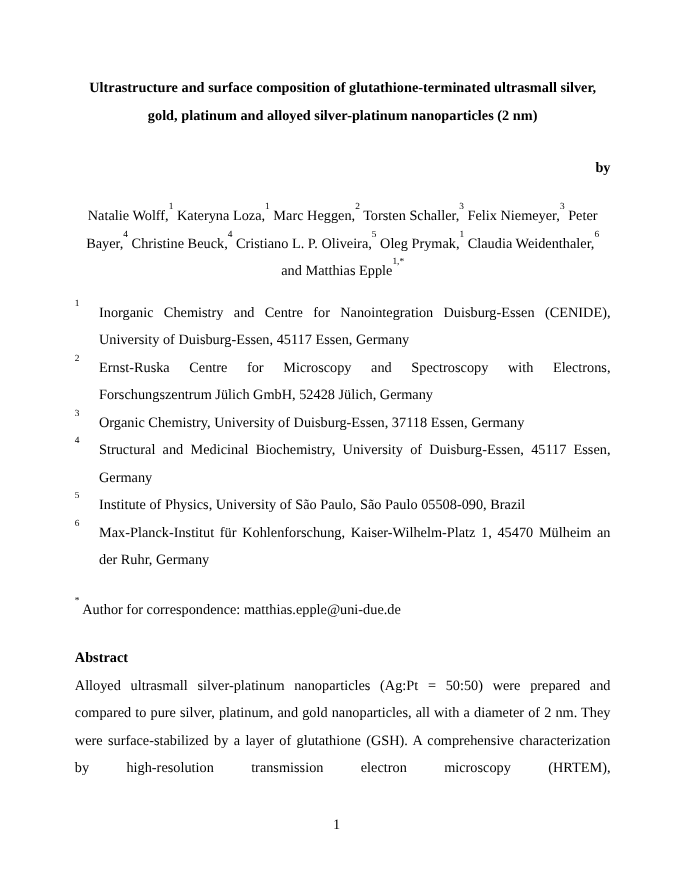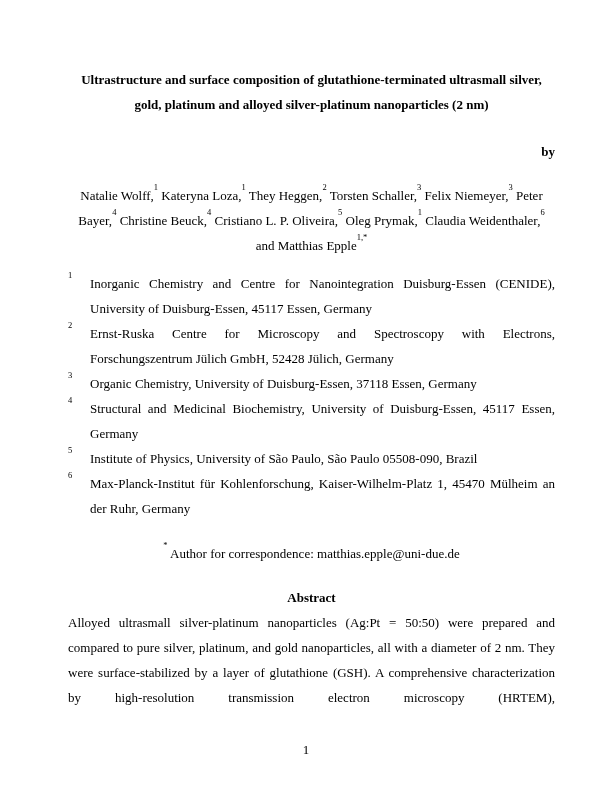--- a/index.html
+++ b/index.html
@@ -21,21 +21,21 @@
     width: 568px;
     height: 792px;
     background: #ffffff;
   }
   .content {
     position: absolute;
     left: 68px;
     top: 67px;
     width: 487px;
   }
-  p, div.block { margin: 0; text-align: center; }
+  p, div.block { margin: 0; }
   .title {
     text-align: center;
     font-weight: bold;
   }
   .byline {
     text-align: right;
     font-weight: bold;
     margin-top: 22px;
   }
   .authors {
@@ -89,21 +89,21 @@
 
 <div class="page">
   <div class="content">
 
     <p class="title">Ultrastructure and surface composition of glutathione-terminated ultrasmall silver, gold, platinum and alloyed silver-platinum nanoparticles (2 nm)</p>
 
     <p class="byline">by</p>
 
     <p class="authors"><span><span>Natalie Wolff,</span><sup class="s">1</sup></span>
       <span><span>Kateryna Loza,</span><sup class="s">1</sup></span>
-      <span><span>They Heggen,</span><sup class="s">2</sup></span>
+      <span><span>Marc Heggen,</span><sup class="s">2</sup></span>
       <span><span>Torsten Schaller,</span><sup class="s">3</sup></span>
       <span><span>Felix Niemeyer,</span><sup class="s">3</sup></span>
       <span><span>Peter Bayer,</span><sup class="s">4</sup></span>
       <span><span>Christine Beuck,</span><sup class="s">4</sup></span>
       <span><span>Cristiano L. P. Oliveira,</span><sup class="s">5</sup></span>
       <span><span>Oleg Prymak,</span><sup class="s">1</sup></span>
       <span><span>Claudia Weidenthaler,</span><sup class="s">6</sup></span>
       <span><span>and Matthias Epple</span><sup class="s">1,*</sup></span></p>
 
     <div class="affiliations">

